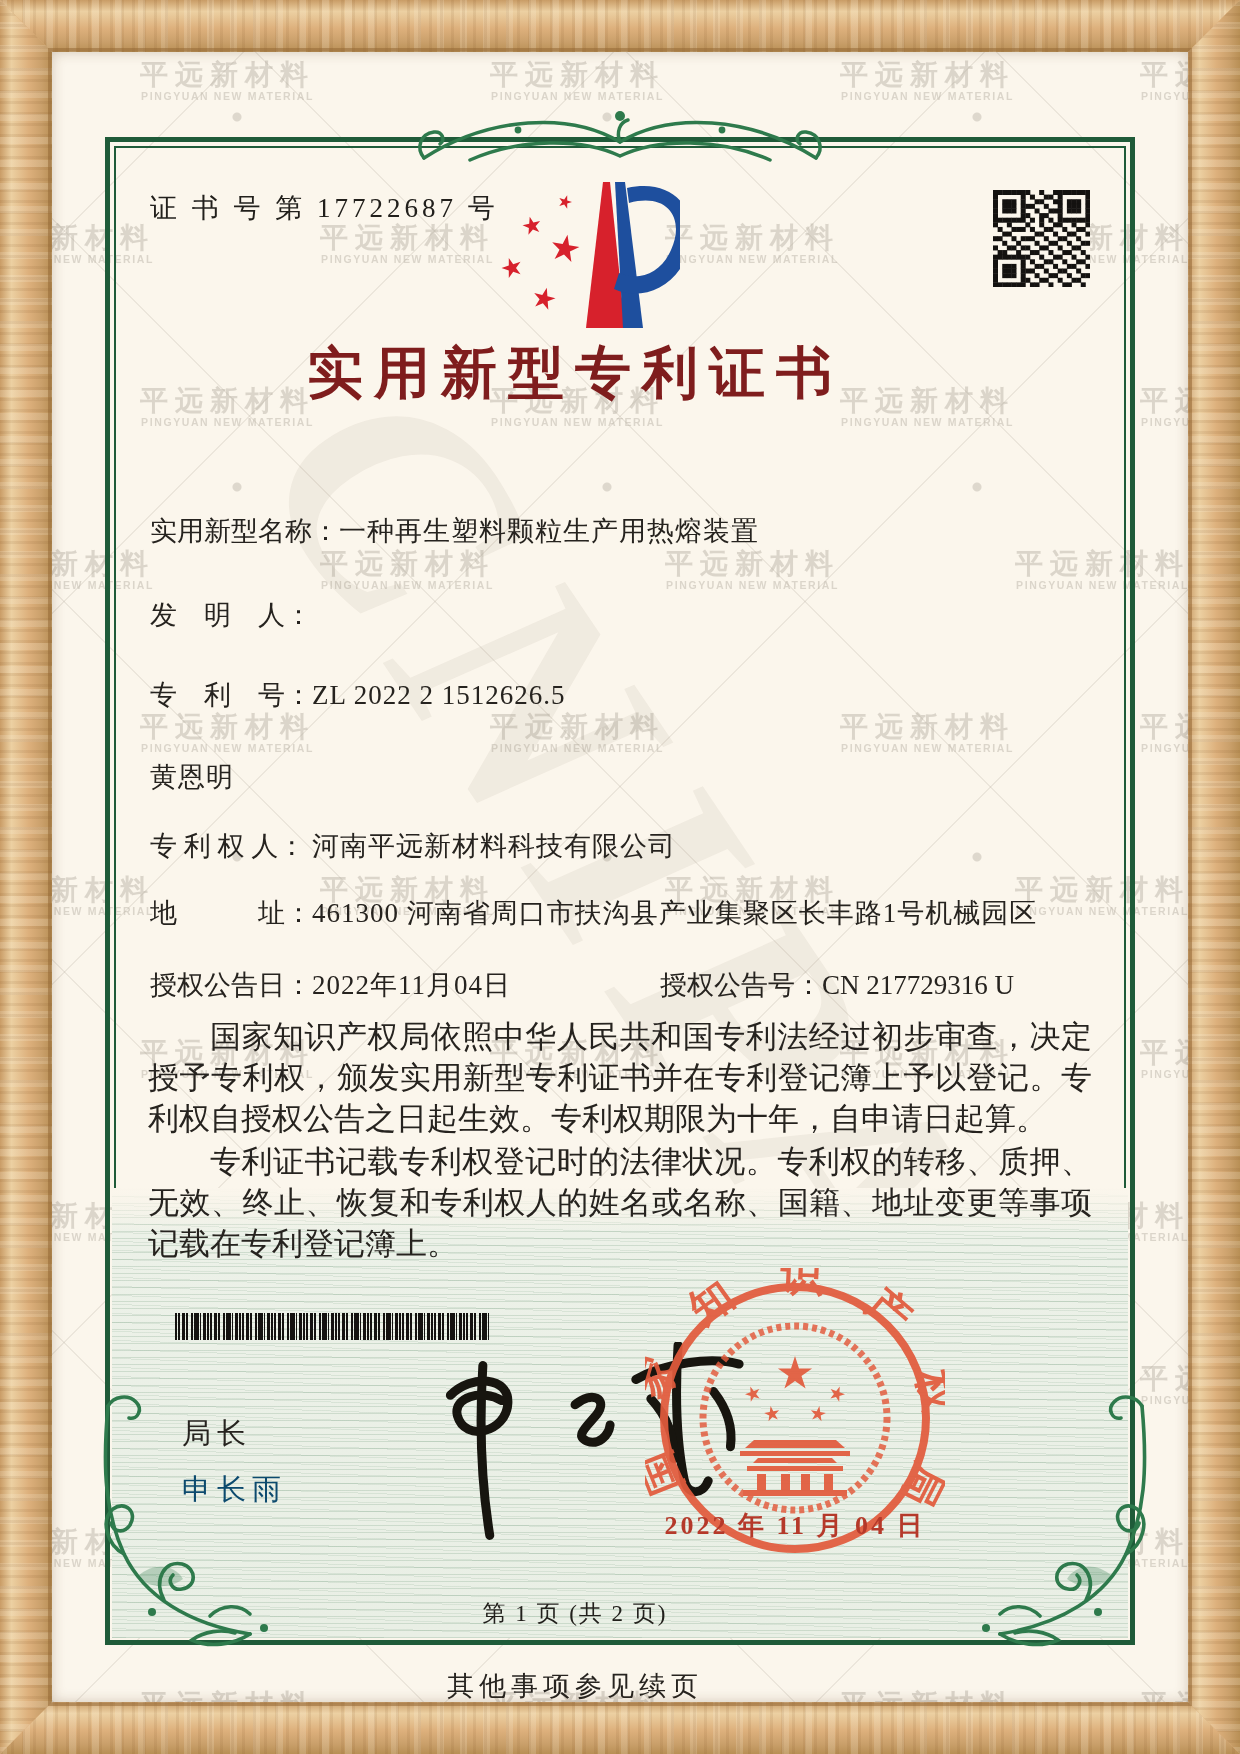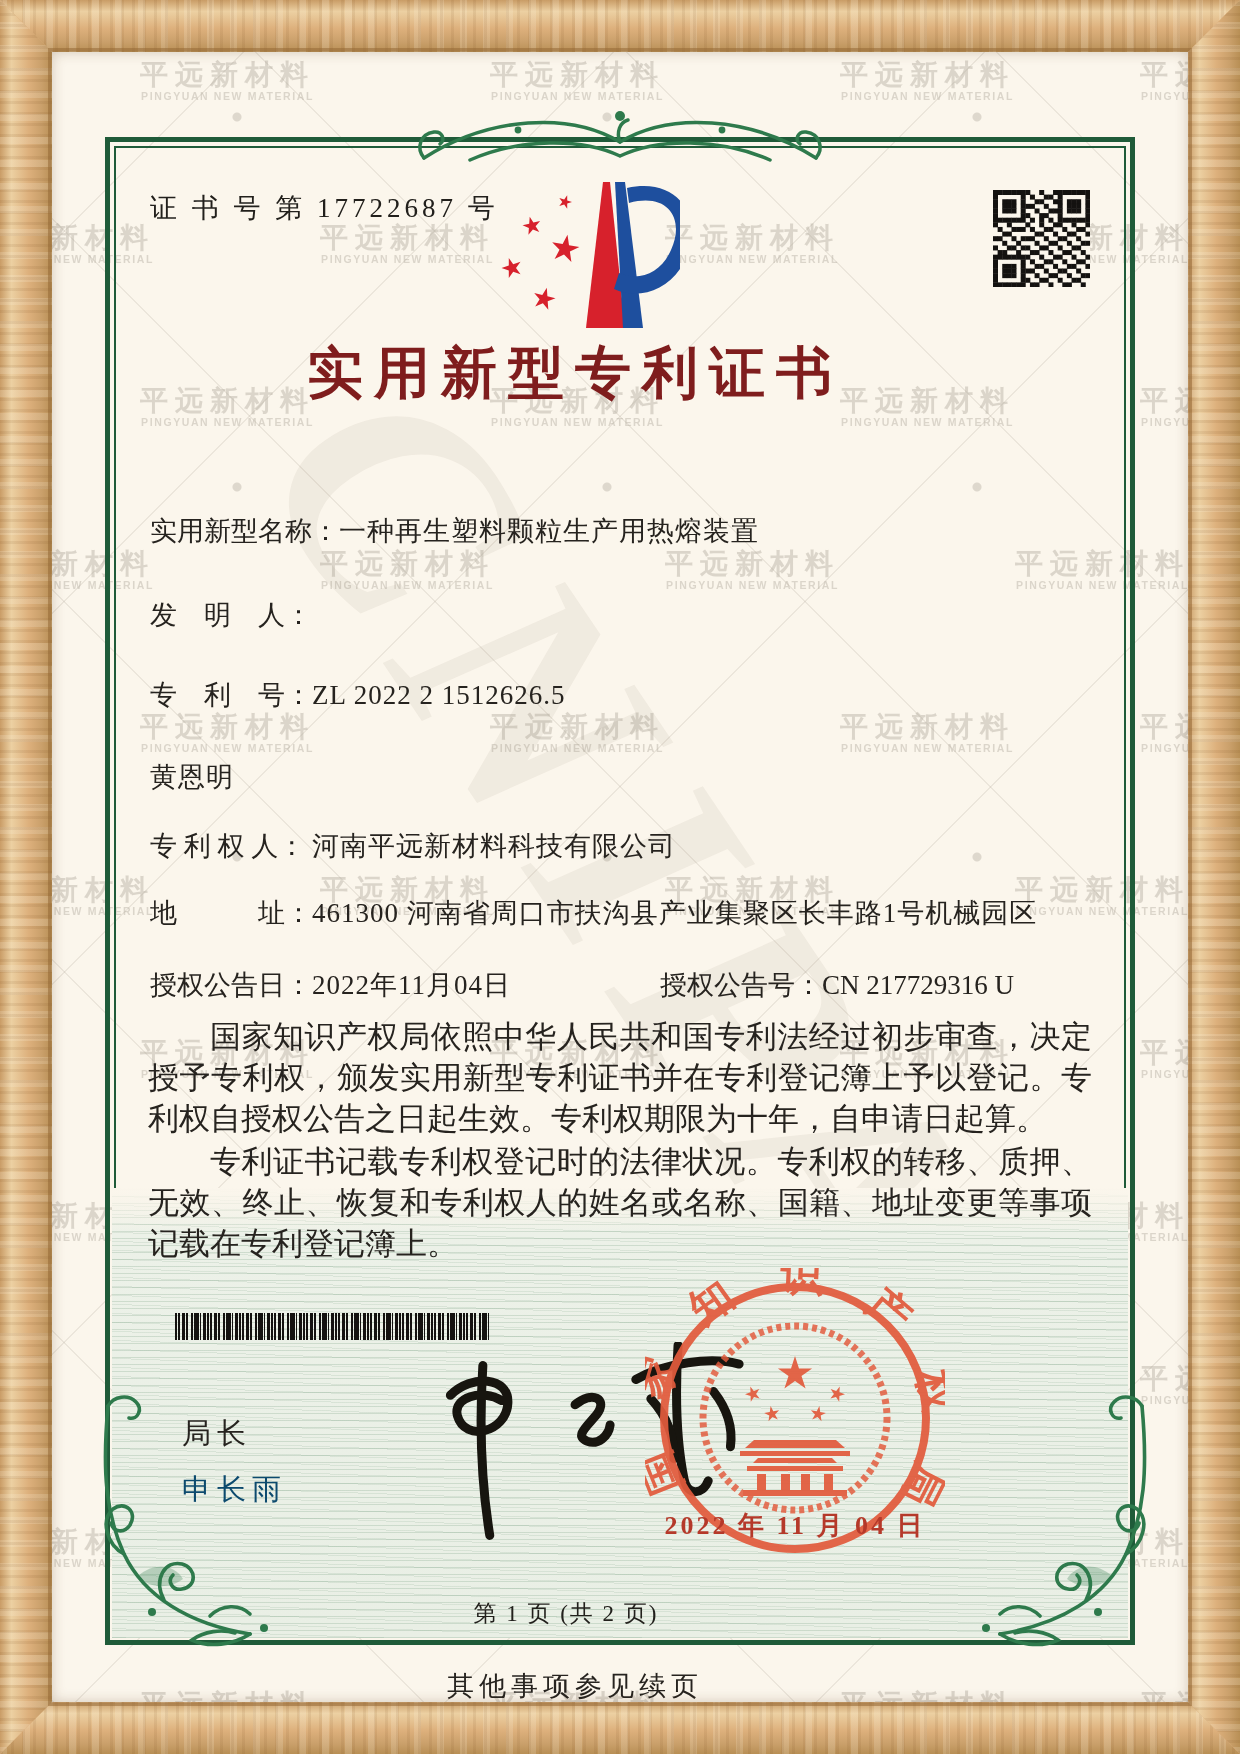--- a/index.html
+++ b/index.html
@@ -82,21 +82,21 @@
   
   #barcode{left:175px;top:1313px;}
   #director-title{left:182px;top:1414px;font-size:29px;color:#26231f;
     font-family:"Liberation Sans","DejaVu Sans",sans-serif;letter-spacing:6px;}
   #director-name{left:182px;top:1470px;font-size:29px;color:#0c4a6e;
     font-family:"Liberation Sans","DejaVu Sans",sans-serif;letter-spacing:6px;}
   #signature{left:425px;top:1342px;}
   #seal{left:645px;top:1268px;opacity:.93;}
   #seal-date{left:645px;top:1508px;width:300px;text-align:center;font-size:26px;
     color:#b5392a;letter-spacing:3px;font-weight:bold;}
-  #page-no{left:96px;top:1598px;width:940px;text-align:center;font-size:23px;color:#22201c;letter-spacing:2px;}
+  #page-no{left:105px;top:1598px;width:940px;text-align:center;font-size:23px;color:#22201c;letter-spacing:2px;}
   #footer-note{left:105px;top:1668px;width:940px;text-align:center;font-size:27px;color:#26231f;letter-spacing:5px;}
 
   .flourish{position:absolute;z-index:4;}
   #fl-left{left:92px;top:1392px;}
   #fl-right{left:948px;top:1392px;transform:scaleX(-1);}
   #top-ornament{left:410px;top:96px;z-index:4;}
 </style>
 </head>
 <body>
 <div id="page">

